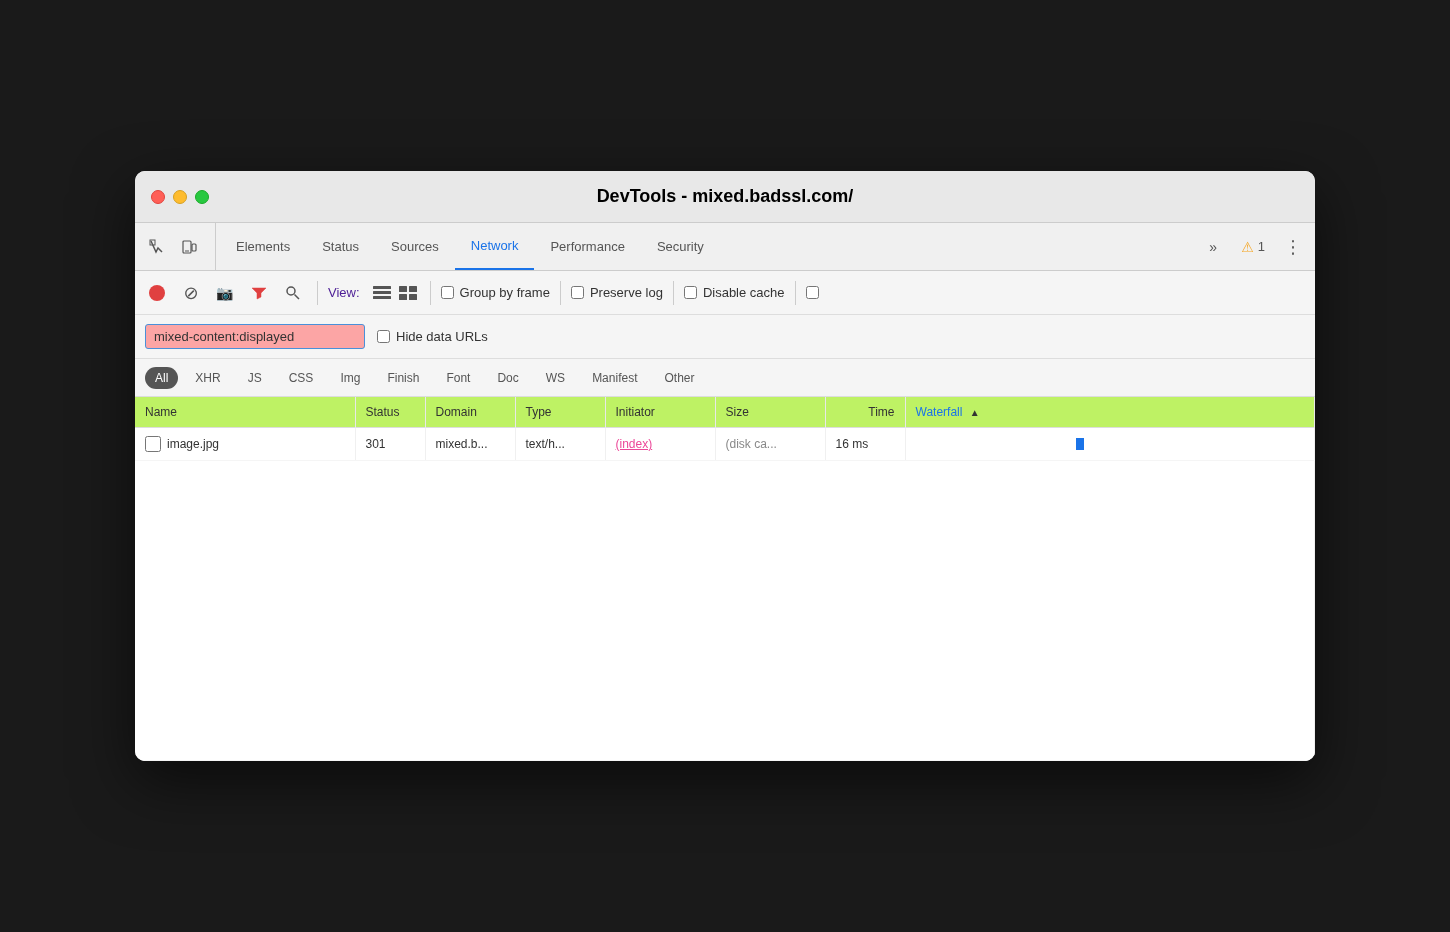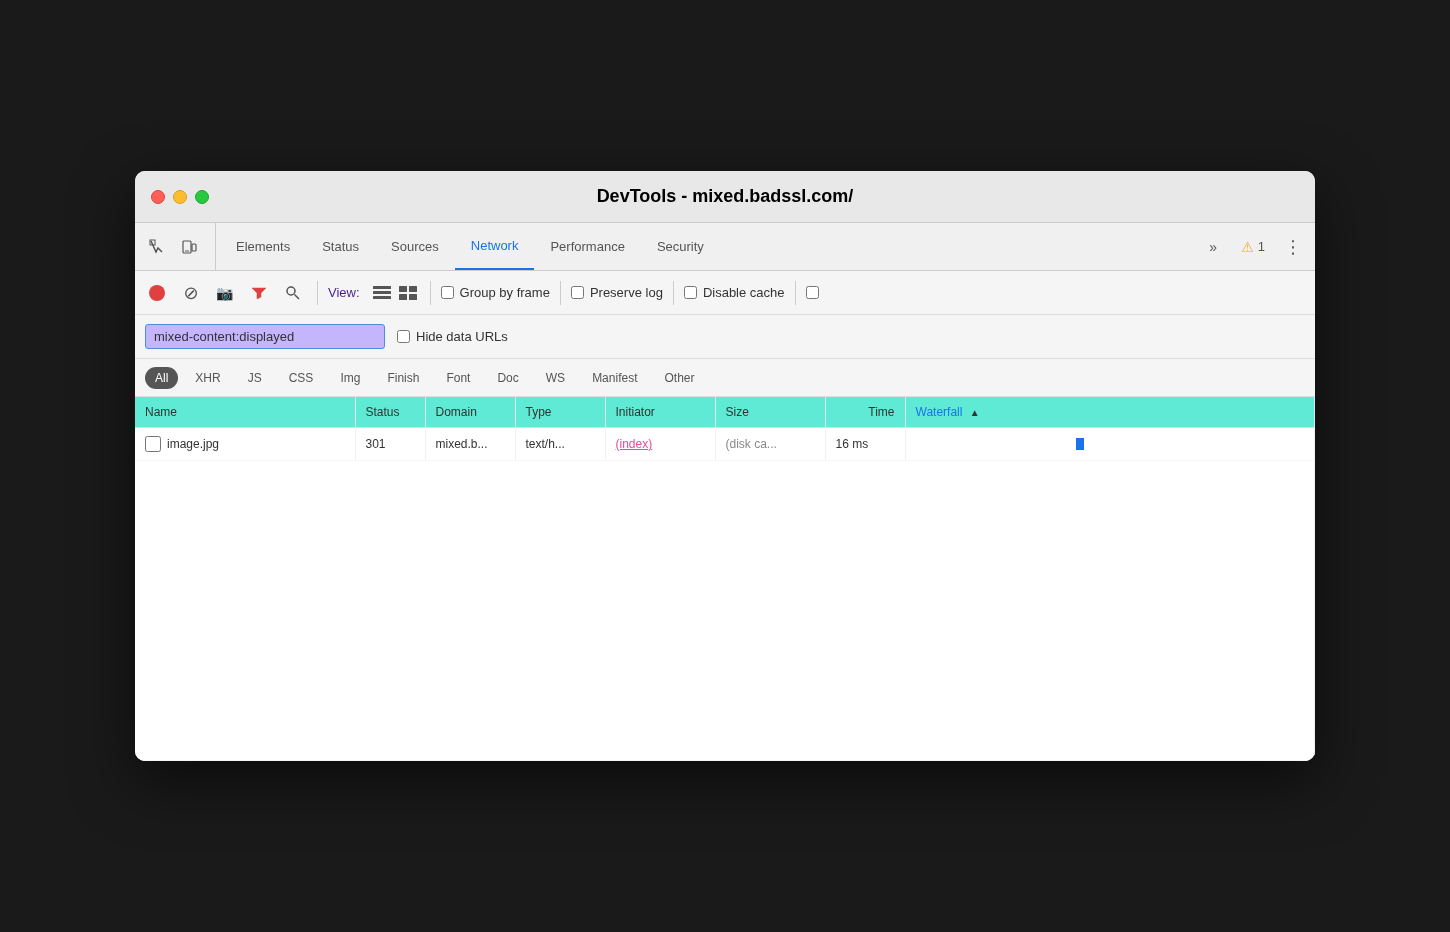--- a/index.html
+++ b/index.html
@@ -204,22 +204,22 @@
       padding: 0 10px;
       border-bottom: 1px solid #ddd;
       gap: 12px;
     }
     .filter-input {
       border: 1px solid #4a90d9;
       border-radius: 3px;
       padding: 4px 8px;
       font-size: 13px;
       color: #333;
-      background: #c4b5fd;
-      width: 240px;
+      background: #fca5a5;
+      width: 220px;
       outline: none;
     }
     .hide-urls-group {
       display: flex;
       align-items: center;
       gap: 6px;
       font-size: 13px;
       color: #333;
     }
     
@@ -245,21 +245,21 @@
       background: #555;
       color: white;
       border-radius: 12px;
     }
     .network-table {
       width: 100%;
       border-collapse: collapse;
       font-size: 12px;
     }
     .network-table thead {
-      background: #5eead4;
+      background: #bef264;
       border-bottom: 1px solid #ddd;
     }
     .network-table thead th {
       padding: 8px 10px;
       text-align: left;
       font-weight: 500;
       color: #333;
       font-size: 12px;
       border-right: 1px solid #e8e8e8;
       cursor: pointer;

